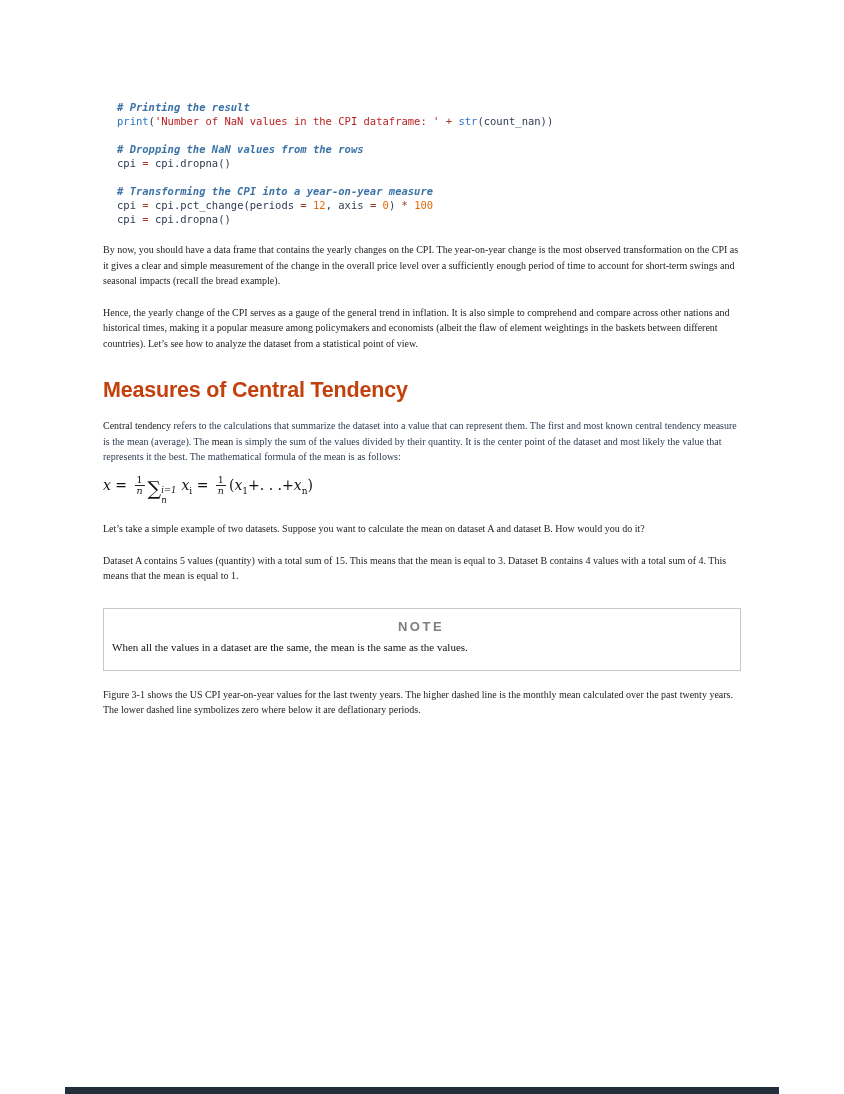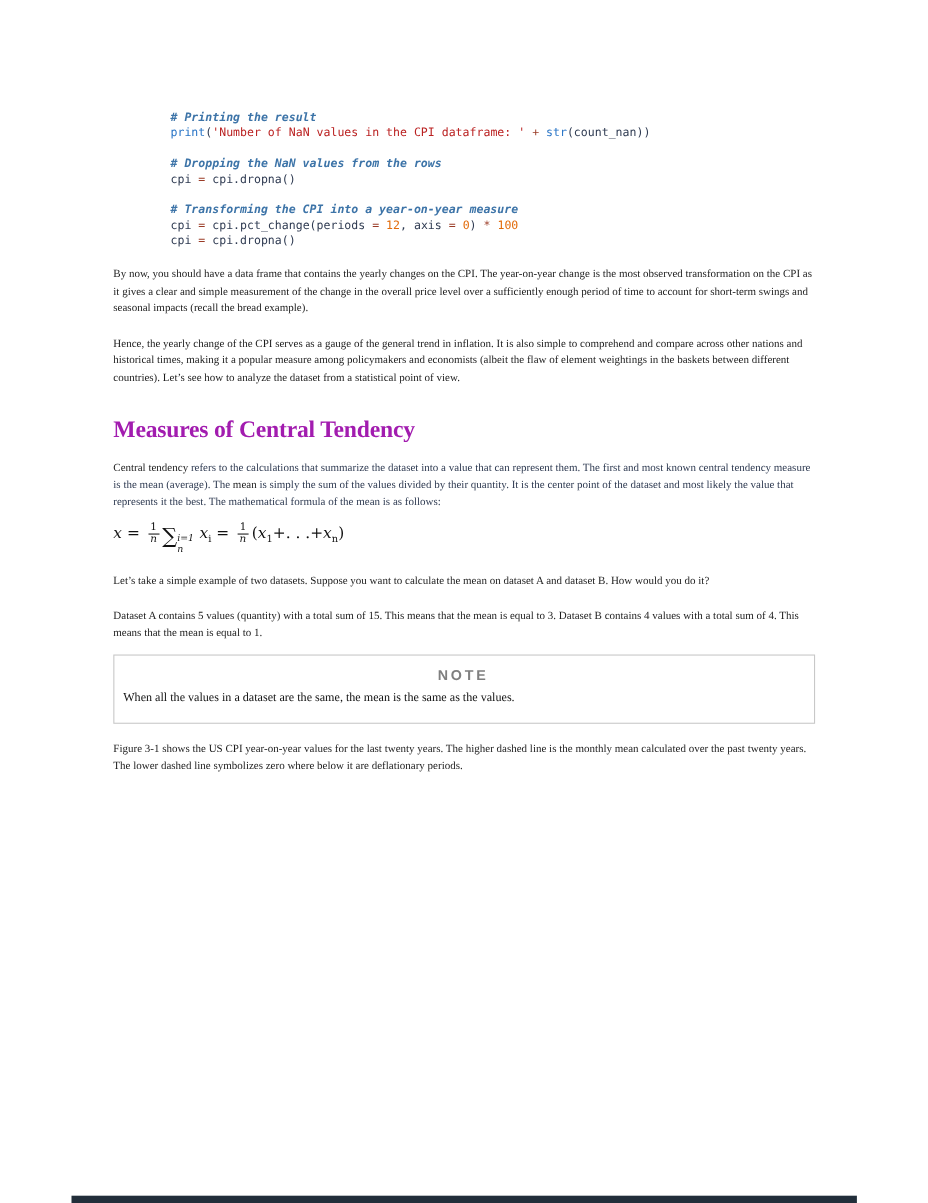--- a/index.html
+++ b/index.html
@@ -3,54 +3,54 @@
 <meta charset="utf-8">
 <style>
   html,body{margin:0;padding:0;background:#ffffff;}
   .page{position:relative;width:844px;height:1094px;background:#ffffff;overflow:hidden;
         font-family:"Liberation Serif",serif;color:#1c1c1c;}
   .content{position:absolute;left:103px;top:0;width:638px;padding-top:100px;}
 
   
   .code-block{margin:0 0 14px 14px;font-family:"DejaVu Sans Mono","Liberation Mono",monospace;
               font-size:10.5px;line-height:14px;white-space:pre;}
-  .code-line{min-height:14px;margin-left:38px;}
+  .code-line{min-height:14px;}
   .seg-plain{color:#2f3b52;}
   .seg-comment{color:#3d74a8;font-style:italic;font-weight:bold;}
   .seg-builtin{color:#2874c6;}
   .seg-string{color:#ba2121;}
   .seg-num{color:#e26b0a;}
   .seg-op{color:#9a3b26;}
   .seg-italic{}
 
   
   p.body{margin:16px 0 9px 0;font-size:10px;line-height:15.5px;}
-  h1.section{margin:27px 0 7px 0;font-family:Liberation Serif, serif;font-weight:700;
-             font-size:21.5px;line-height:24px;color:#a21caf;letter-spacing:-0.2px;}
+  h1.section{margin:27px 0 7px 0;font-family:Liberation Sans, sans-serif;font-weight:700;
+             font-size:21.5px;line-height:24px;color:#c2410c;letter-spacing:-0.2px;}
 
   
   .formula{margin:6px 0 6px 0;font-size:14px;line-height:22px;color:#111;
            font-family:"DejaVu Serif",serif;}
   .formula i{font-family:"DejaVu Serif",serif;}
   .frac{display:inline-block;vertical-align:-0.5em;text-align:center;font-size:9.5px;
         line-height:1.05;margin:0 3px;}
   .frac .num{display:block;border-bottom:1px solid #222;padding:0 2px;}
   .frac .den{display:block;}
   .sum-sym{font-size:19px;vertical-align:-0.25em;}
   .sum-scripts{display:inline-flex;flex-direction:column;font-size:8.5px;line-height:1.15;
                font-style:italic;vertical-align:-0.4em;margin-right:5px;}
   .formula sub{font-size:9px;}
 
   
   ul.datasets{margin:14px 0 12px 0;padding-left:30px;}
   ul.datasets li{margin-bottom:14px;font-size:13px;line-height:15.5px;}
   ul.datasets li::marker{font-size:10px;}
 
   
-  .note-box{margin-top:11px;border:1px solid #c8c8c8;padding:10px 10px 16px 8px;}
+  .note-box{margin-top:24px;border:1px solid #c8c8c8;padding:10px 10px 16px 8px;}
   .note-title{font-family:"Liberation Sans",sans-serif;font-weight:bold;color:#7f7f7f;
               letter-spacing:2.5px;font-size:13px;text-align:center;margin-bottom:7px;}
   .note-body{font-size:11px;line-height:13px;color:#111;}
 
   .figure-para{margin-top:28px;}
 
   
   .page-bottom-bar{position:absolute;left:65px;width:714px;bottom:0;height:7px;background:#222e3a;}
 </style>
 </head>

